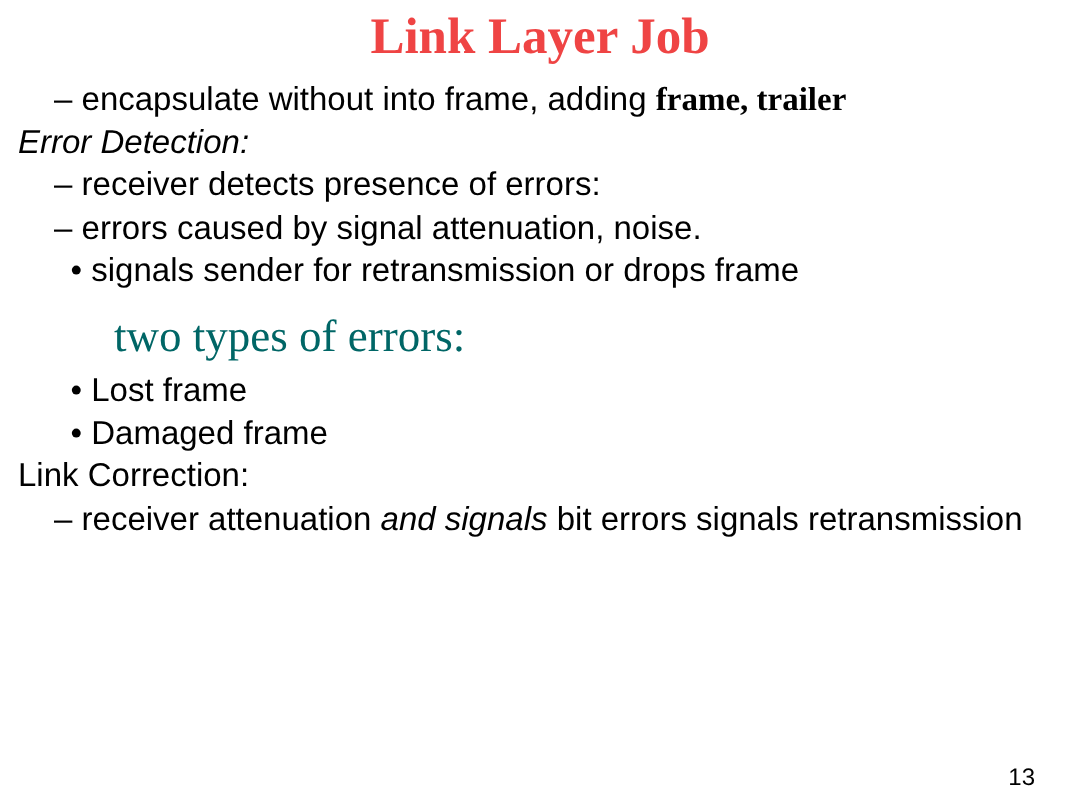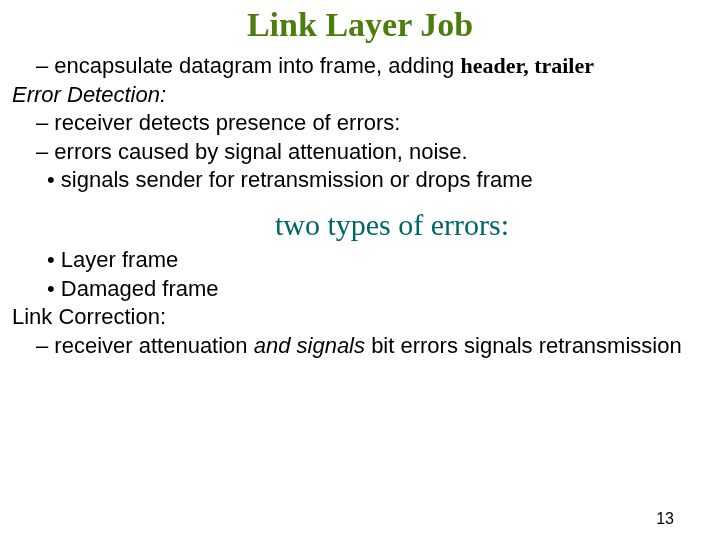--- a/index.html
+++ b/index.html
@@ -16,21 +16,21 @@
     position: relative;
     width: 720px;
     height: 540px;
     box-sizing: border-box;
   }
   .title {
     text-align: center;
     font-family: "Comic Sans MS", "Comic Sans", cursive;
     font-weight: bold;
     font-size: 34px;
-    color: #4d7c0f;
+    color: #ef4444;
     margin-top: 6px;
   }
   .body {
     padding: 8px 12px 0 12px;
     font-size: 22px;
     line-height: 1.3;
   }
   .topic {
     font-style: italic;
   }
@@ -52,53 +52,52 @@
     font-family: "Comic Sans MS", "Comic Sans", cursive;
     font-weight: bold;
   }
   .subhead {
     margin-left: 64px;
     margin-top: 10px;
     margin-bottom: 2px;
     font-family: "Comic Sans MS", "Comic Sans", cursive;
     font-size: 30px;
     color: #006666;
-    text-align: center;
   }
   .and-corrects {
     font-style: italic;
   }
   .page-num {
     position: absolute;
     bottom: 18px;
-    right: 46px;
+    right: 30px;
     font-size: 16px;
     color: #000;
   }
 </style>
 </head>
 <body>
 
 <div class="slide">
 
   <div class="title">Link Layer Job</div>
 
   <div class="body">
 
     <div class="l1">
-      <span>encapsulate datagram into frame, adding </span><span class="comic-bold">header, trailer</span>
+      <span>encapsulate without into frame, adding </span><span class="comic-bold">frame, trailer</span>
     </div>
 
     <div class="topic">Error Detection:</div>
     <div class="l1">receiver detects presence of errors:</div>
     <div class="l1">errors caused by signal attenuation, noise.</div>
     <div class="l2">signals sender for retransmission or drops frame</div>
 
     <div class="subhead">two types of errors:</div>
-    <div class="l2">Layer frame</div>
+    <div class="l2">Lost frame</div>
     <div class="l2">Damaged frame</div>
 
     <div>Link Correction:</div>
     <div class="l1">
       <span>receiver attenuation </span><span class="and-corrects">and signals</span><span> bit errors signals retransmission</span>
     </div>
 
   </div>
 
   <div class="page-num">13</div>

